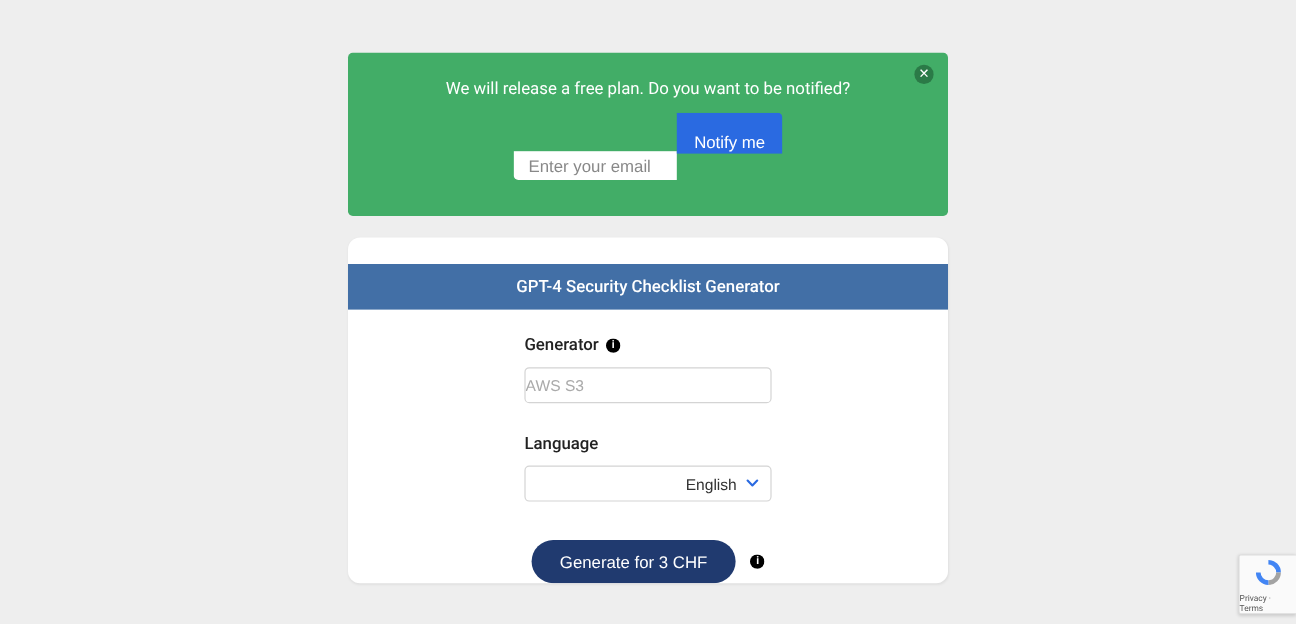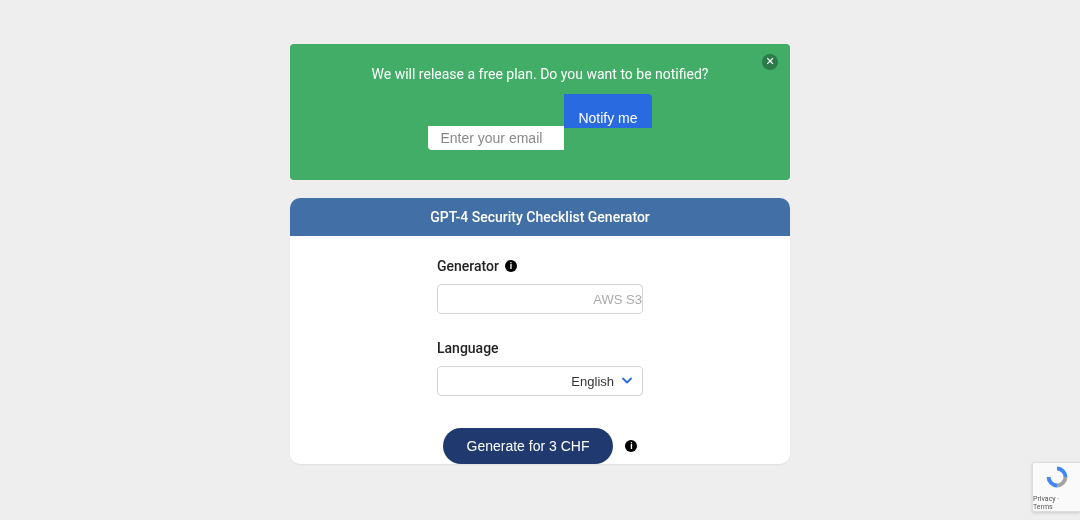--- a/index.html
+++ b/index.html
@@ -101,20 +101,21 @@
     background: #fff;
     box-shadow: 0 1px 2px rgba(0,0,0,.06);
   }
   .card-header {
     background: #426fa6;
     color: #fff;
     text-align: center;
     font-size: 14px;
     font-weight: 500;
     padding: 11px 0;
+    margin-top: 22px;
   }
   .card-body {
     padding: 22px 0 0 0;
   }
   .field {
     width: 206px;
     margin: 0 auto 26px auto;
   }
   .label-row {
     display: flex;
@@ -138,21 +139,21 @@
     text-align: center;
     line-height: 12px;
     border-bottom: 2px dotted #000;
     cursor: help;
   }
   .text-input {
     width: 100%;
     height: 30px;
     border: 1px solid #d4d4d4;
     border-radius: 4px;
-    text-align: right;
+    text-align: left;
     font-size: 13px;
     color: #0c4a6e;
     outline: none;
   }
   .text-input::placeholder { color: #aaa; }
 
   .select-wrap {
     position: relative;
   }
   .select-box {

